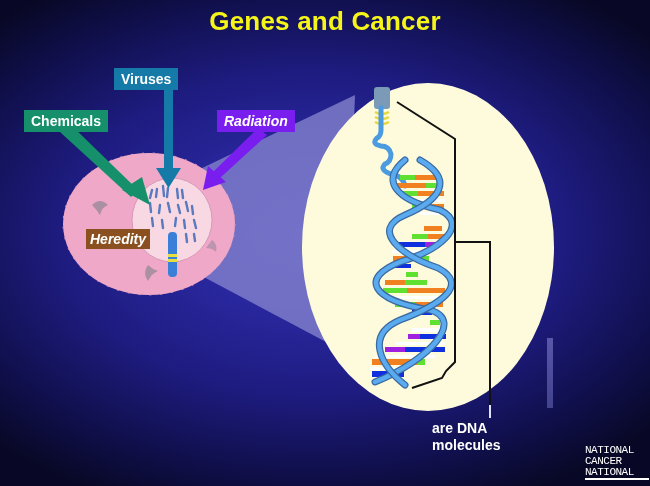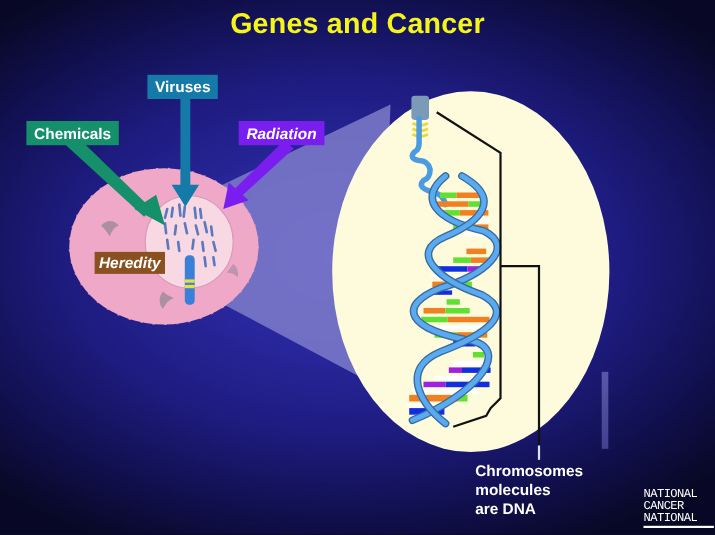--- a/index.html
+++ b/index.html
@@ -12,21 +12,21 @@
   }
   .title {
     position: absolute; left: 0; top: 6px; width: 650px; text-align: center;
     color: #f5f519; font-weight: bold; font-size: 26px; letter-spacing: 0.2px;
   }
   svg.diagram { position: absolute; left: 0; top: 0; }
   .label {
     position: absolute; color: #ffffff; font-weight: bold; font-size: 14px;
     padding: 2px 7px; line-height: 18px;
   }
-  .label-viruses { left: 134px; top: 68px; background: #157aa8; }
+  .label-viruses { left: 114px; top: 68px; background: #157aa8; }
   .label-chemicals { left: 24px; top: 110px; background: #15906a; }
   .label-radiation { left: 217px; top: 110px; background: #7a1ef0; font-style: italic; }
   .label-heredity { left: 86px; top: 229px; background: #8a5020; font-size: 14px; padding: 1px 4px; font-style: italic; }
   .caption {
     position: absolute; left: 432px; top: 420px; color: #ffffff; font-weight: bold;
     font-size: 14px; line-height: 17px; width: 140px;
   }
   .caption span { display: block; }
   .credit {
     position: absolute; left: 547px; top: 338px; width: 6px; height: 70px;
@@ -166,23 +166,22 @@
   </svg>
 
   <div class="label label-viruses">Viruses</div>
   <div class="label label-chemicals">Chemicals</div>
   <div class="label label-radiation">Radiation</div>
   <div class="label label-heredity">Heredity</div>
 
   <div class="credit"></div>
 
   <div class="caption">
-    <span>Chromosomes</span>
+    <span>are DNA</span>
     <span>molecules</span>
-    <span>are DNA</span>
   </div>
 
   <div class="logo">
     <span>NATIONAL</span>
     <span>CANCER</span>
     <span>NATIONAL</span>
   </div>
 </div>
 
 </body></html>

